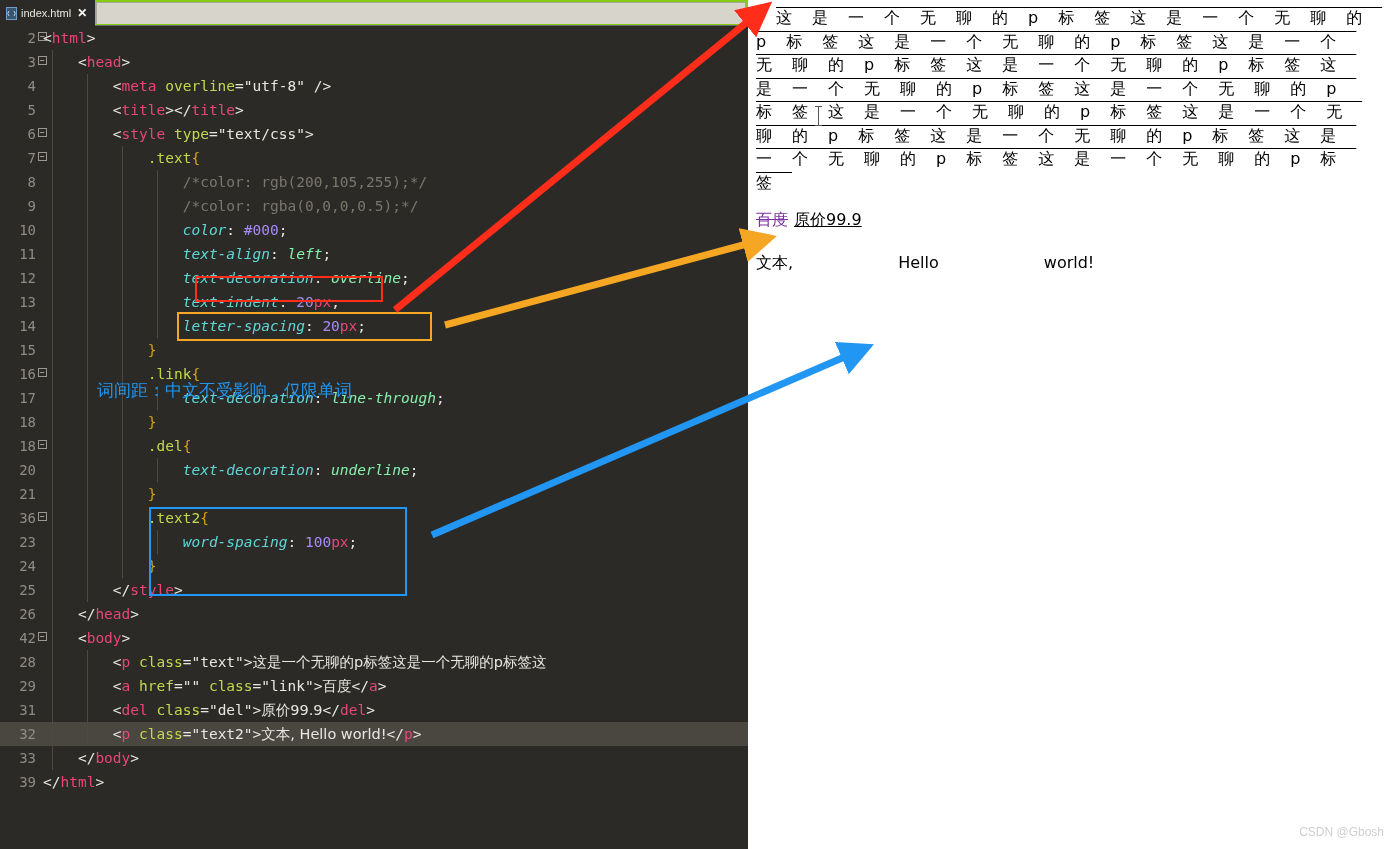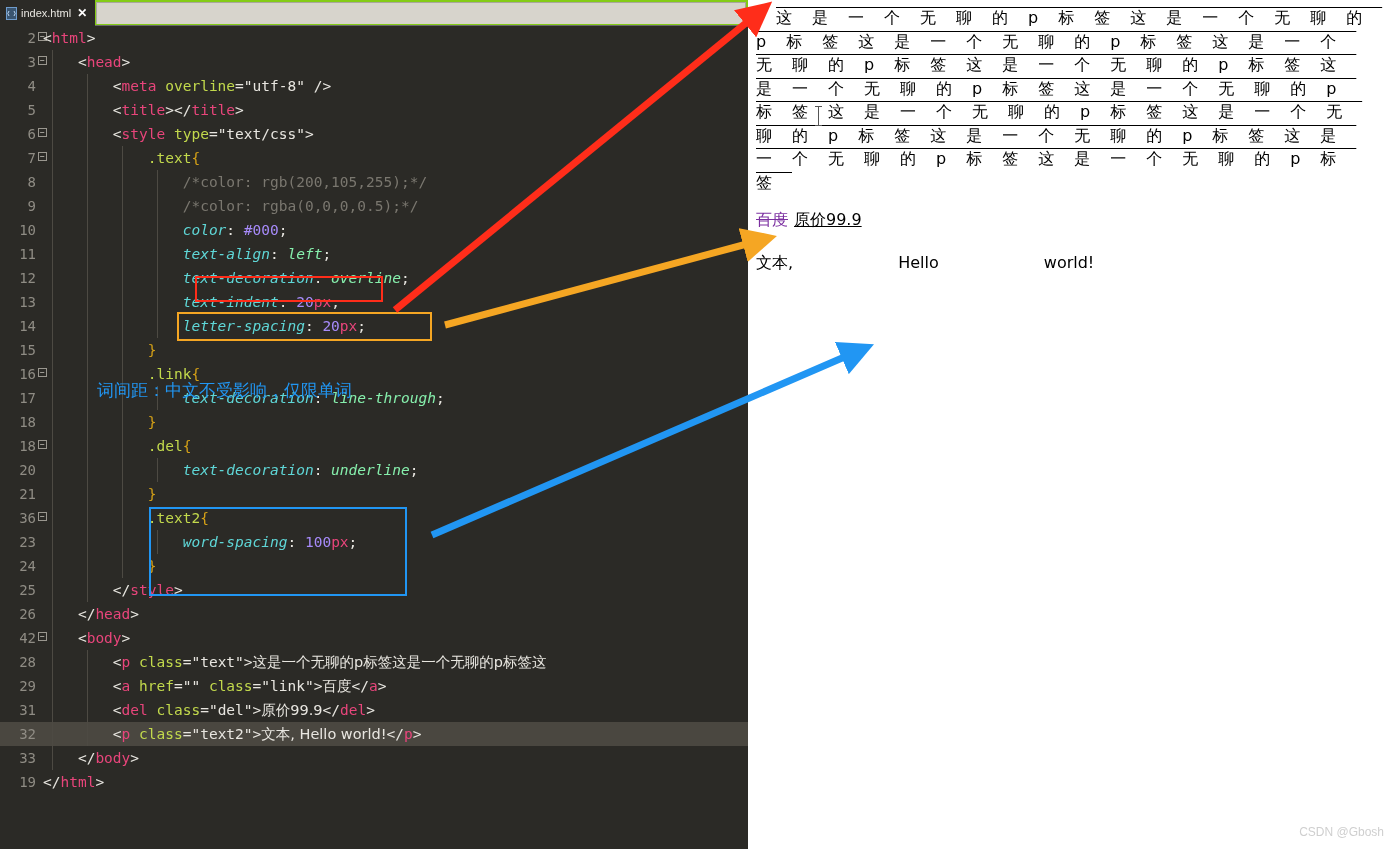--- a/index.html
+++ b/index.html
@@ -187,21 +187,21 @@
         <div class="crow"><div class="gutter">23</div><div class="indent-guide" style="left: 52px;"></div><div class="indent-guide" style="left: 87px;"></div><div class="indent-guide" style="left: 122px;"></div><div class="indent-guide" style="left: 157px;"></div><div class="ctext">                <span class="prp">word-spacing</span><span class="semi">: </span><span class="num">100</span><span class="unit">px</span><span class="semi">;</span></div></div>
         <div class="crow"><div class="gutter">24</div><div class="indent-guide" style="left: 52px;"></div><div class="indent-guide" style="left: 87px;"></div><div class="indent-guide" style="left: 122px;"></div><div class="ctext">            <span class="brc">}</span></div></div>
         <div class="crow"><div class="gutter">25</div><div class="indent-guide" style="left: 52px;"></div><div class="indent-guide" style="left: 87px;"></div><div class="ctext">        <span class="pn">&lt;/</span><span class="tg">style</span><span class="pn">&gt;</span></div></div>
         <div class="crow"><div class="gutter">26</div><div class="indent-guide" style="left: 52px;"></div><div class="ctext">    <span class="pn">&lt;/</span><span class="tg">head</span><span class="pn">&gt;</span></div></div>
         <div class="crow"><div class="gutter">42</div><div class="fold">−</div><div class="indent-guide" style="left: 52px;"></div><div class="ctext">    <span class="pn">&lt;</span><span class="tg">body</span><span class="pn">&gt;</span></div></div>
         <div class="crow"><div class="gutter">28</div><div class="indent-guide" style="left: 52px;"></div><div class="indent-guide" style="left: 87px;"></div><div class="ctext">        <span class="pn">&lt;</span><span class="tg">p</span> <span class="at">class</span><span class="pn">=</span><span class="st">"text"</span><span class="pn">&gt;</span><span class="cjk">这是一个无聊的p标签这是一个无聊的p标签这</span></div></div>
         <div class="crow"><div class="gutter">29</div><div class="indent-guide" style="left: 52px;"></div><div class="indent-guide" style="left: 87px;"></div><div class="ctext">        <span class="pn">&lt;</span><span class="tg">a</span> <span class="at">href</span><span class="pn">=</span><span class="st">""</span> <span class="at">class</span><span class="pn">=</span><span class="st">"link"</span><span class="pn">&gt;</span><span class="cjk">百度</span><span class="pn">&lt;/</span><span class="tg">a</span><span class="pn">&gt;</span></div></div>
         <div class="crow"><div class="gutter">31</div><div class="indent-guide" style="left: 52px;"></div><div class="indent-guide" style="left: 87px;"></div><div class="ctext">        <span class="pn">&lt;</span><span class="tg">del</span> <span class="at">class</span><span class="pn">=</span><span class="st">"del"</span><span class="pn">&gt;</span><span class="cjk">原价99.9</span><span class="pn">&lt;/</span><span class="tg">del</span><span class="pn">&gt;</span></div></div>
         <div class="crow active"><div class="gutter">32</div><div class="indent-guide" style="left: 52px;"></div><div class="indent-guide" style="left: 87px;"></div><div class="ctext">        <span class="pn">&lt;</span><span class="tg">p</span> <span class="at">class</span><span class="pn">=</span><span class="st">"text2"</span><span class="pn">&gt;</span><span class="cjk">文本, Hello world!</span><span class="pn">&lt;/</span><span class="tg">p</span><span class="pn">&gt;</span></div></div>
         <div class="crow"><div class="gutter">33</div><div class="indent-guide" style="left: 52px;"></div><div class="ctext">    <span class="pn">&lt;/</span><span class="tg">body</span><span class="pn">&gt;</span></div></div>
-        <div class="crow"><div class="gutter">19</div><div class="ctext"><span class="pn">&lt;/</span><span class="tg">html</span><span class="pn">&gt;</span></div></div>
+        <div class="crow"><div class="gutter">39</div><div class="ctext"><span class="pn">&lt;/</span><span class="tg">html</span><span class="pn">&gt;</span></div></div>
       </div>
 
     <div class="hlbox" id="box-red"></div>
     <div class="hlbox" id="box-orange"></div>
     <div class="hlbox" id="box-blue"></div>
   </div>
 
   <div id="render-pane">
     <p id="p-text">这是一个无聊的p标签这是一个无聊的p标签这是一个无聊的p标签这是一个无聊的p标签这是一个无聊的p标签这是一个无聊的p标签这是一个无聊的p标签这是一个无聊的p标签这是一个无聊的p标签这是一个无聊的p标签这是一个无聊的p标签这是一个无聊的p标签</p>
     <div id="links-line">

